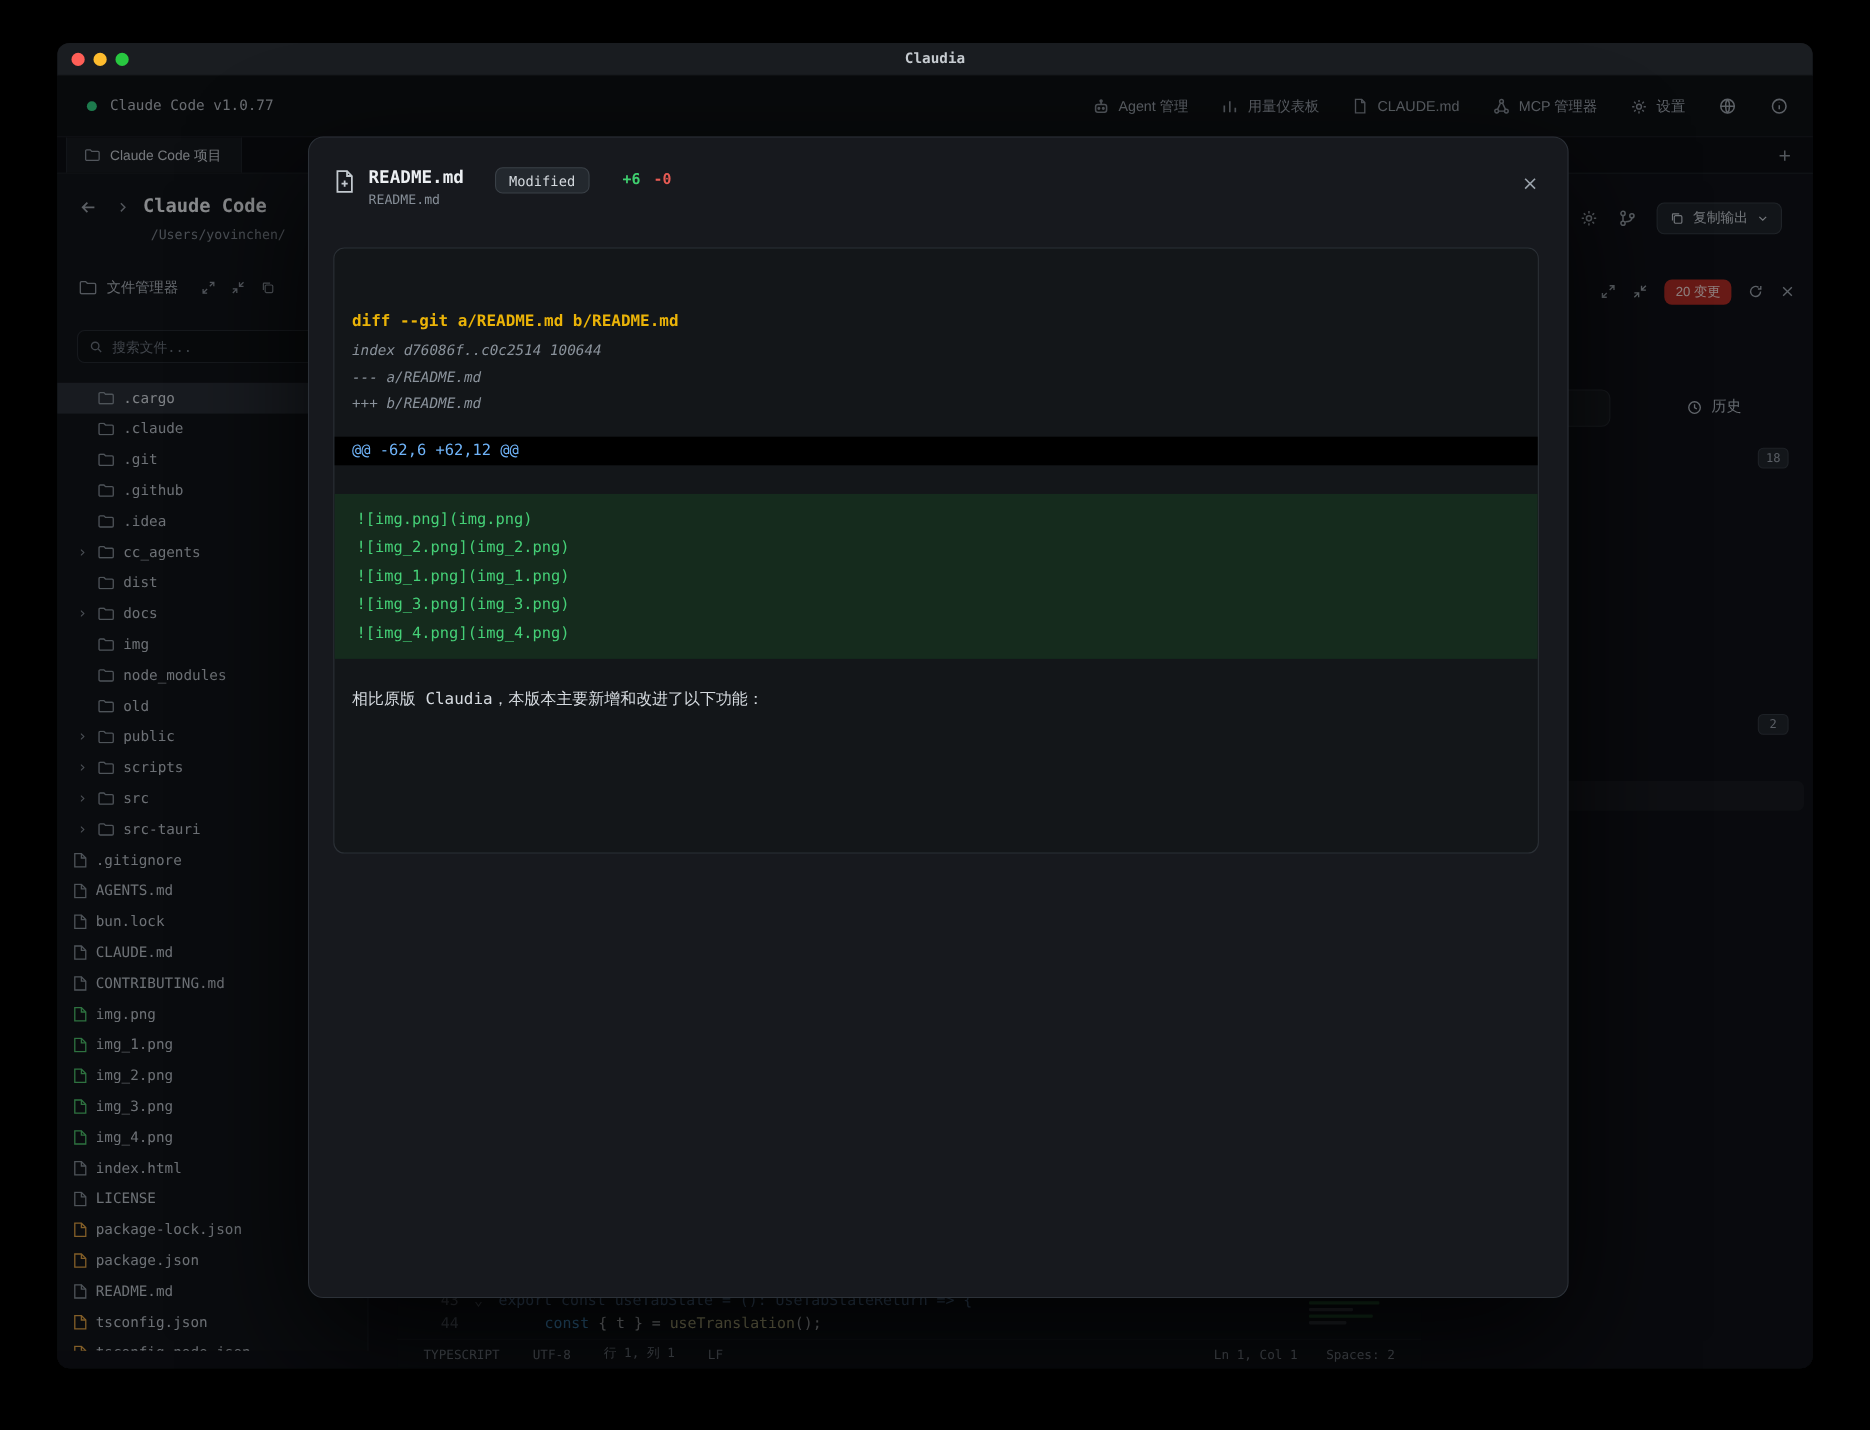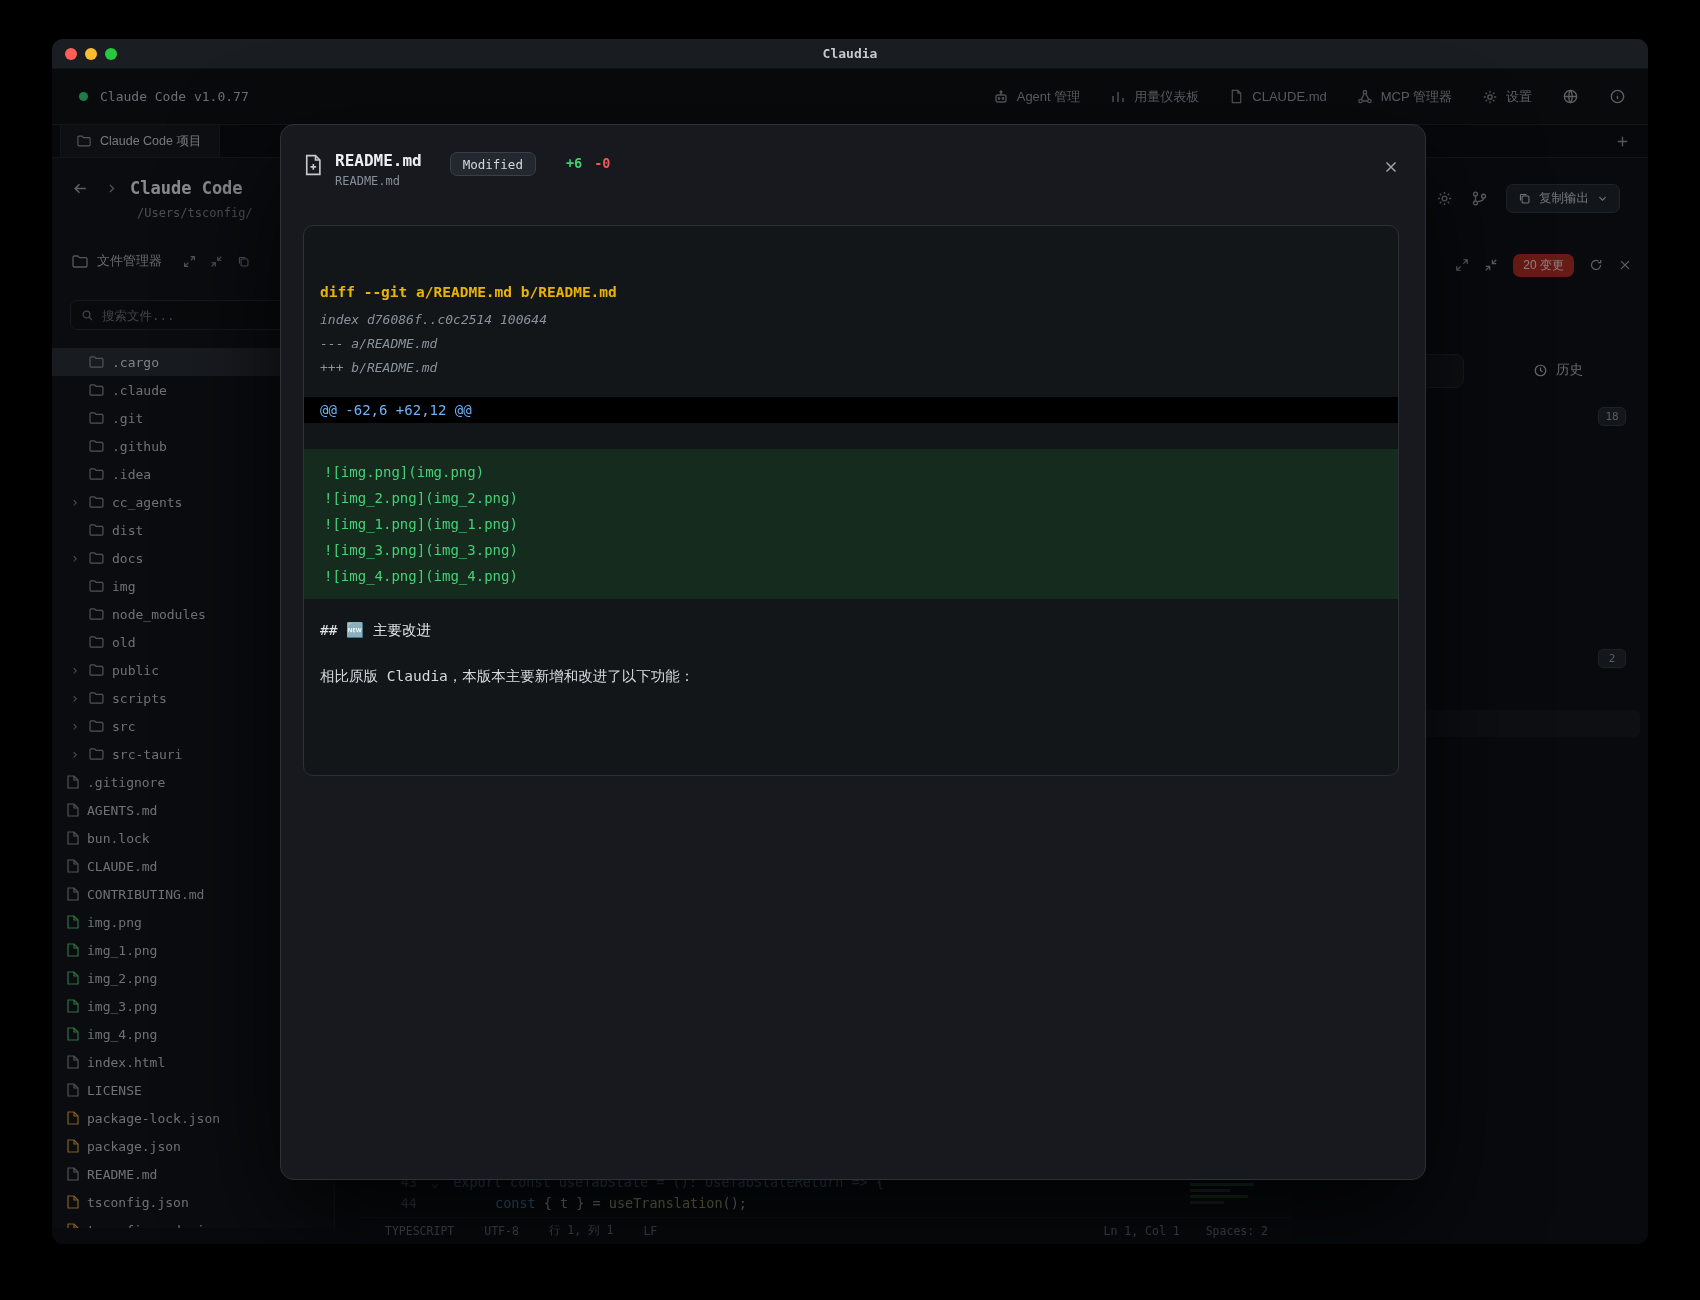--- a/index.html
+++ b/index.html
@@ -252,21 +252,21 @@
               <path d="M13 8H3M7 4L3 8l4 4"></path>
             </svg>
           </span>
         <span class="proj-chev">
             <svg width="13" height="13" viewBox="0 0 16 16" fill="none" stroke="currentColor" stroke-width="1.6">
               <path d="M6 3.5L10.5 8 6 12.5"></path>
             </svg>
           </span>
         <span class="proj-name">Claude Code</span>
       </div>
-      <div class="proj-path">/Users/tsconfig/</div>
+      <div class="proj-path">/Users/yovinchen/</div>
 
       <div class="fm-row">
         <span>
             <svg width="16" height="13" viewBox="0 0 16 13" fill="none" stroke="currentColor" stroke-width="1.3">
               <path d="M1 2.2C1 1.5 1.5 1 2.2 1h3.6l1.6 1.6h6.4c.7 0 1.2.5 1.2 1.2v7c0 .7-.5 1.2-1.2 1.2H2.2C1.5 12 1 11.5 1 10.8V2.2z"></path>
             </svg>
           </span>
         <span class="fm-label">文件管理器</span>
         <span class="fm-actions">
           <span class="icon-btn">
@@ -776,16 +776,15 @@
     <div class="d-meta">+++ b/README.md</div>
     <div class="d-hunk">@@ -62,6 +62,12 @@</div>
     <div class="d-added-block">
 
     <div class="d-added">![img.png](img.png)</div>
         <div class="d-added">![img_2.png](img_2.png)</div>
         <div class="d-added">![img_1.png](img_1.png)</div>
         <div class="d-added">![img_3.png](img_3.png)</div>
         <div class="d-added">![img_4.png](img_4.png)</div>
       </div>
-    <div class="d-heading">## 🆕 主要改进</div>
     <div class="d-para">相比原版 Claudia，本版本主要新增和改进了以下功能：</div>
   </div>
 </div>
 
 </body></html>

